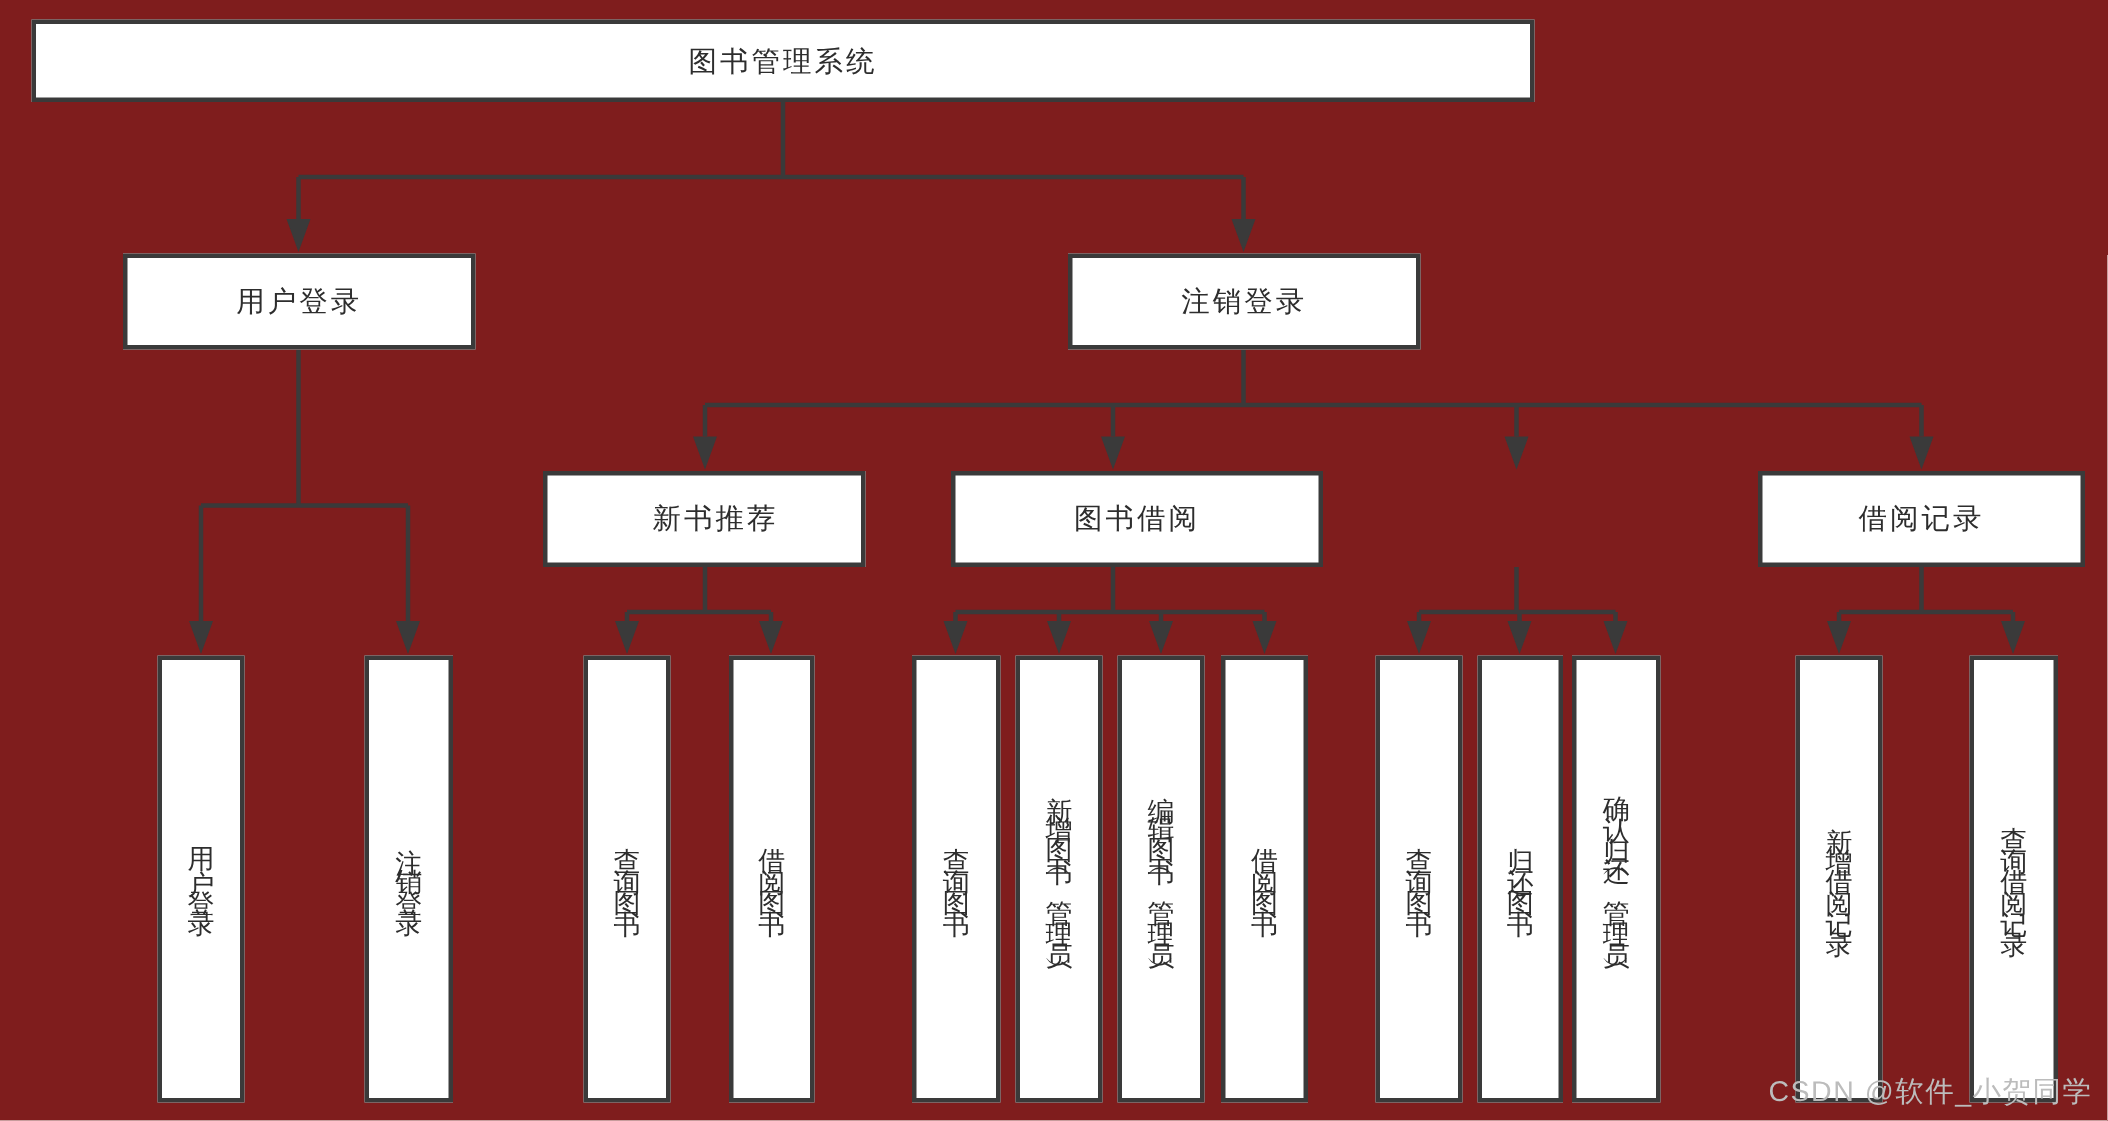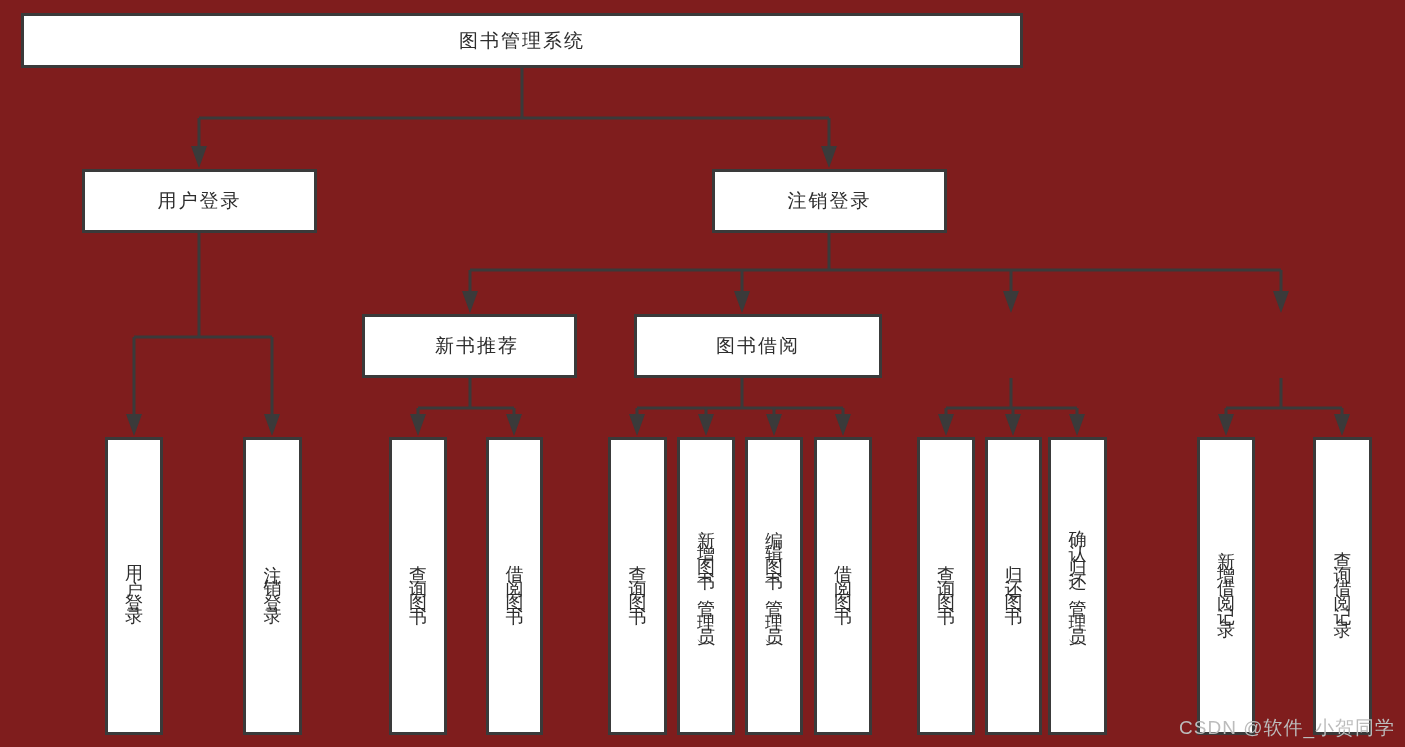--- a/index.html
+++ b/index.html
@@ -126,20 +126,23 @@
   <div class="hnode" style="left:712px; top:169px; width:235px; height:64px;">
     <span>注销登录</span>
   </div>
 
   <div class="hnode" style="left:362px; top:314px; width:215px; height:64px;padding-left:15px;">
     <span>新书推荐</span>
   </div>
   <div class="hnode" style="left:634px; top:314px; width:248px; height:64px;">
     <span>图书借阅</span>
   </div>
+  <div class="hnode" style="left:1172px; top:314px; width:218px; height:64px;">
+    <span>借阅记录</span>
+  </div>
 
   <div class="leaf" style="left:105px; width:58px;">
     <span>用户登录</span>
   </div>
   <div class="leaf" style="left:243px; width:59px;">
     <span>注销登录</span>
   </div>
 
   <div class="leaf" style="left:389px; width:58px;">
     <span>查询图书</span>

